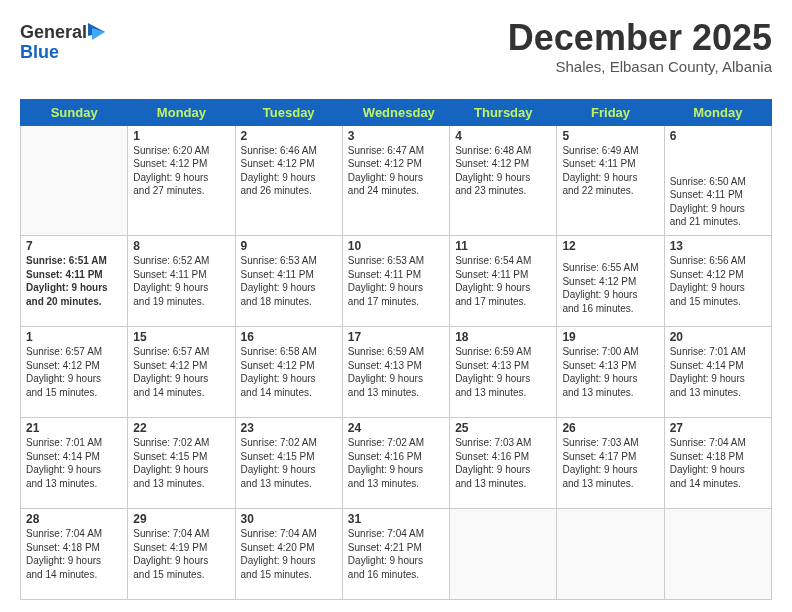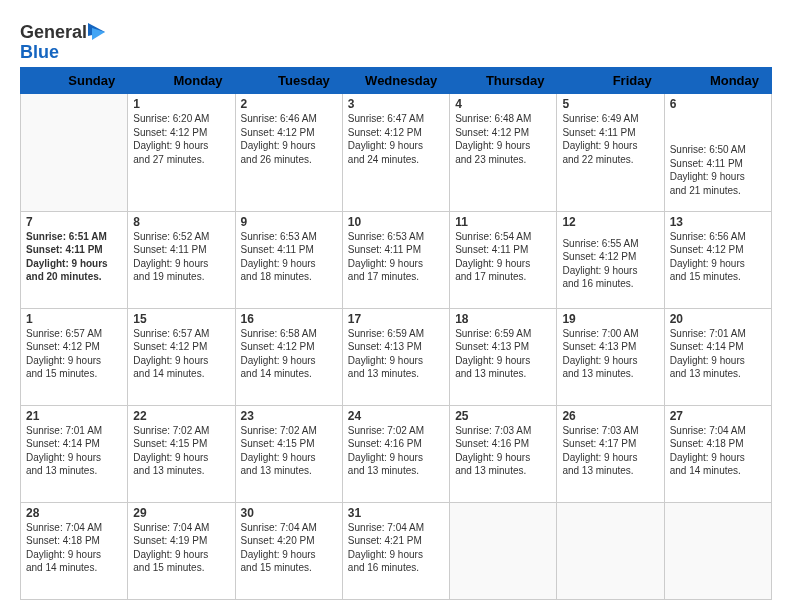--- a/index.html
+++ b/index.html
@@ -14,21 +14,21 @@
       width: 792px;
       height: 612px;
       padding: 18px 20px 12px 20px;
       display: flex;
       flex-direction: column;
     }
     .header {
       display: flex;
       align-items: flex-start;
       justify-content: space-between;
-      margin-bottom: 4px;
+      margin-bottom: 24px;
     }
     .logo {
       display: flex;
       align-items: center;
       gap: 0;
     }
     .title-block {
       text-align: right;
     }
     .month-title {
@@ -43,23 +43,23 @@
     }
     .calendar {
       flex: 1;
       border: 1px solid #ccc;
       border-collapse: collapse;
       width: 100%;
       table-layout: fixed;
     }
     .calendar th {
       background: #1565c0;
-      color: #000000;
-      text-align: right;
-      padding: 5px 12px;
+      color: #bef264;
+      text-align: center;
+      padding: 5px 20px;
       font-size: 13px;
       font-weight: bold;
       border: 1px solid #1565c0;
     }
     .calendar td {
       vertical-align: top;
       border: 1px solid #ccc;
       padding: 3px 5px;
       font-size: 10.5px;
       color: #333;
@@ -85,20 +85,24 @@
 <div class="page">
   <div class="header">
     <div class="logo">
         <svg width="90" height="45" viewBox="0 0 90 45">
           <text x="0" y="20" font-family="Arial" font-weight="bold" font-size="18" fill="#333">General</text>
           <text x="0" y="40" font-family="Arial" font-weight="bold" font-size="18" fill="#1565c0">Blue</text>
           <polygon points="68,5 85,14 68,18" fill="#1565c0"></polygon>
           <polygon points="72,10 85,14 72,22" fill="#42a5f5"></polygon>
         </svg>
       </div>
+    <div class="title-block">
+      <div class="month-title">December 2025</div>
+      <div class="subtitle">Shales, Elbasan County, Albania</div>
+    </div>
   </div>
 
   <table class="calendar">
     <thead>
       <tr>
       <th>Sunday</th>
           <th>Monday</th>
           <th>Tuesday</th>
           <th>Wednesday</th>
           <th>Thursday</th>

